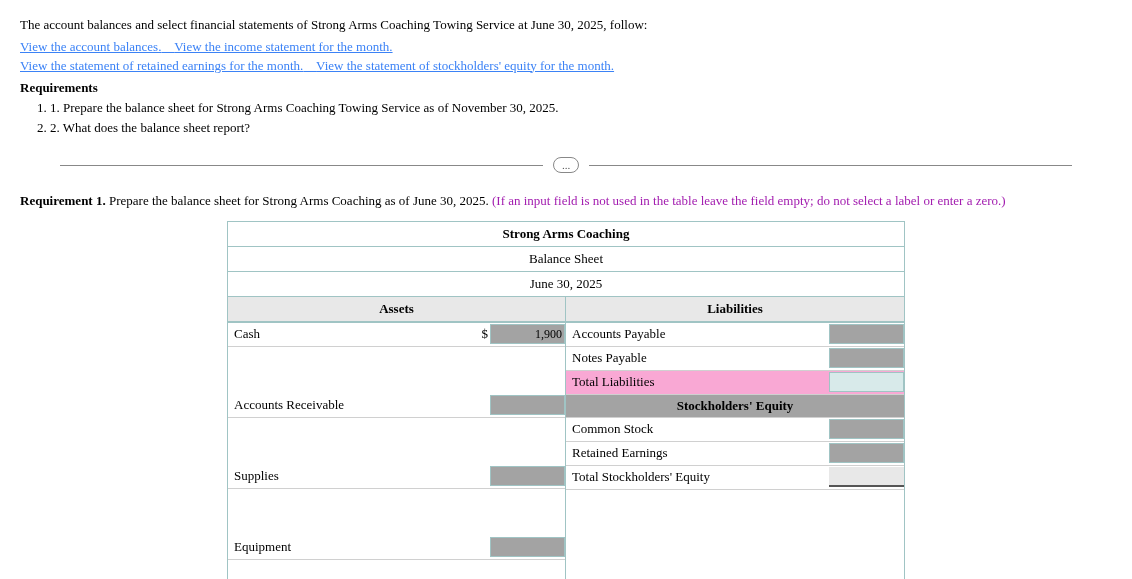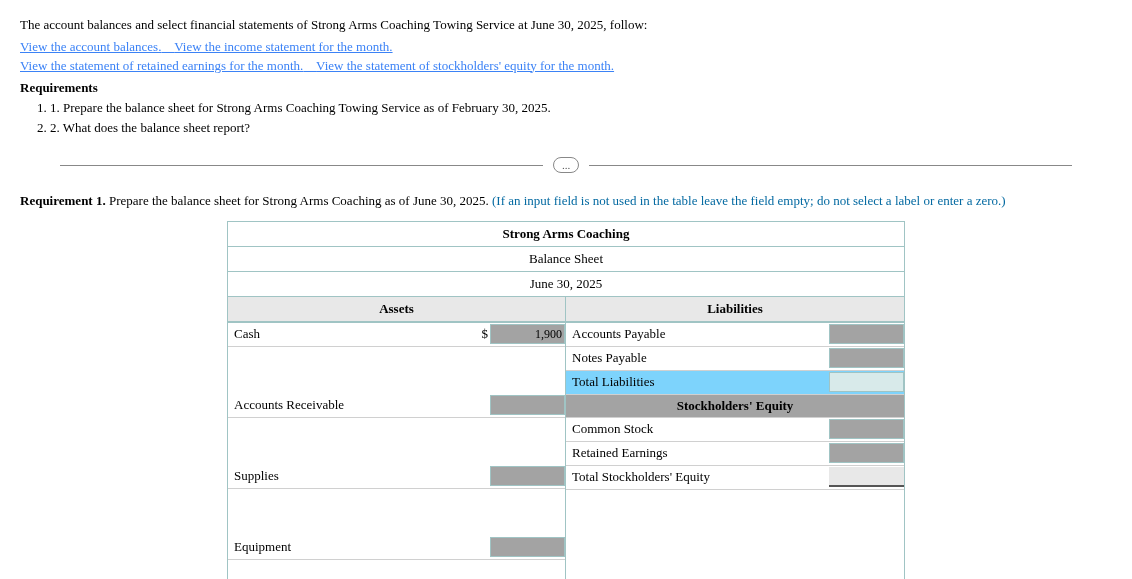--- a/index.html
+++ b/index.html
@@ -34,21 +34,21 @@
       margin: 0 10px;
       border: 1px solid #888;
       border-radius: 8px;
       padding: 1px 8px;
       font-size: 11px;
       color: #555;
     }
 
     .req1-header { margin-bottom: 10px; line-height: 1.5; }
     .req1-header .bold { font-weight: bold; }
-    .req1-header .red-note { color: #0369a1; }
+    .req1-header .red-note { color: #a21caf; }
 
     .balance-sheet-container {
       border: 1px solid #a0c4c4;
       width: 678px;
       margin: 0 auto;
     }
 
     .bs-title-row {
       text-align: center;
       border-bottom: 1px solid #a0c4c4;
@@ -84,21 +84,21 @@
       border-right: 1px solid #a0c4c4;
       gap: 47px;
     }
 
     .bs-row {
       display: flex;
       align-items: center;
       border-bottom: 1px solid #d0d0d0;
       min-height: 24px;
     }
-    .bs-row.shaded { background: #7dd3fc; }
+    .bs-row.shaded { background: #f9a8d4; }
 
     .bs-label {
       flex: 1;
       padding: 2px 6px;
       font-size: 13px;
     }
 
     .bs-input-prefix {
       font-size: 13px;
       padding: 2px 2px 2px 4px;
@@ -148,21 +148,21 @@
   </span>
   <span class="link-line">
     <span>View the statement of retained earnings for the month.</span>
     &nbsp;&nbsp;
     <span>View the statement of stockholders' equity for the month.</span>
   </span>
 </div>
 <div class="requirements">
   <span class="bold">Requirements</span>
   <ul class="req-list">
-    <li>1.  Prepare the balance sheet for Strong Arms Coaching Towing Service as of February 30, 2025.</li>
+    <li>1.  Prepare the balance sheet for Strong Arms Coaching Towing Service as of November 30, 2025.</li>
     <li>2.  What does the balance sheet report?</li>
   </ul>
 </div>
 
 <div class="divider-row">
   <div class="divider-line"></div>
   <div class="divider-dots">...</div>
   <div class="divider-line"></div>
 </div>
 

